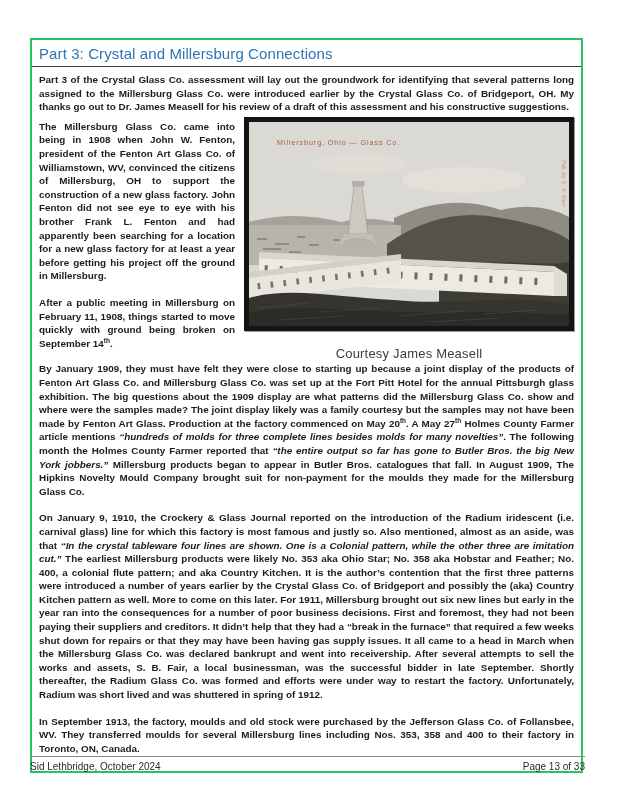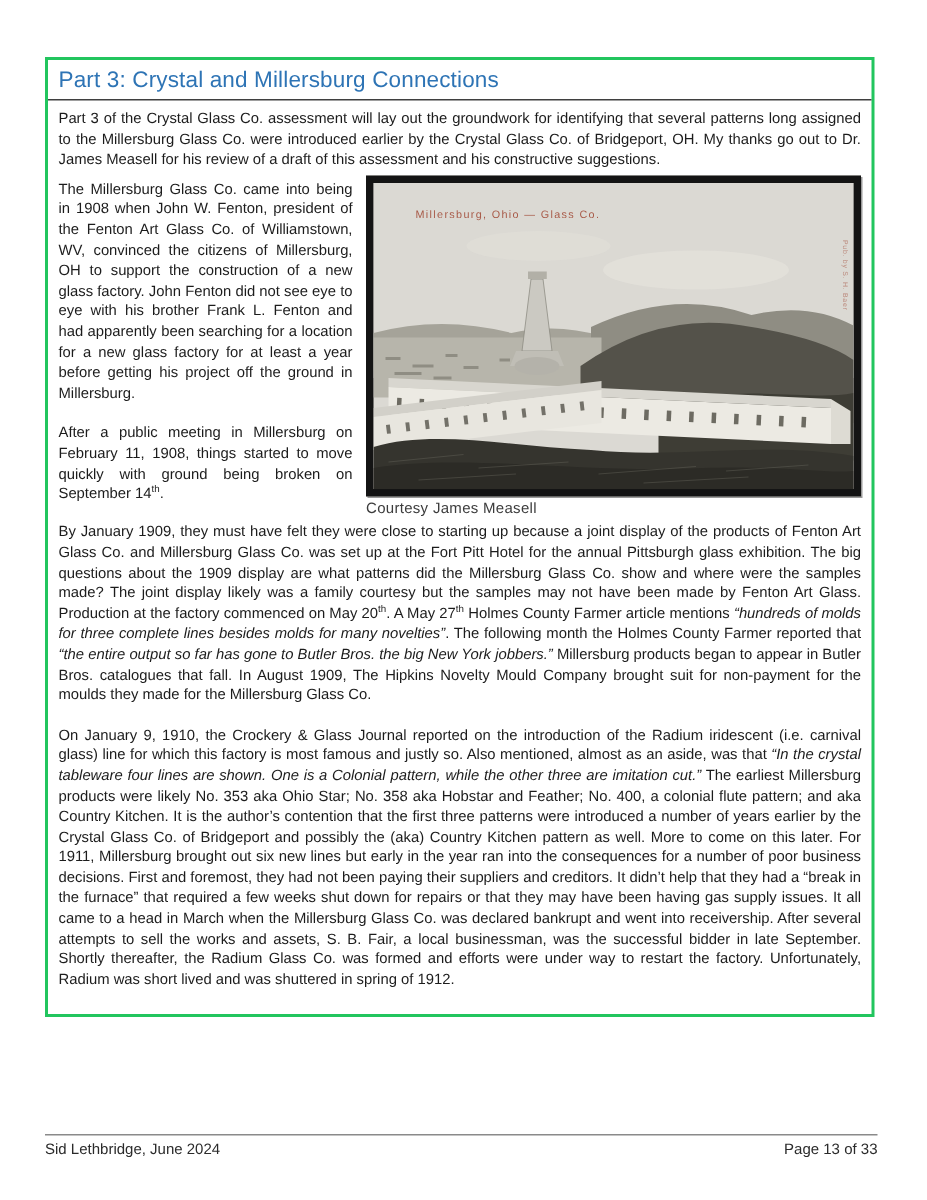--- a/index.html
+++ b/index.html
@@ -24,43 +24,44 @@
     letter-spacing: 0.1px;
   }
 
   .body-area {
     padding: 6px 7px 16px 7px;
     font-size: 9.9px;
     line-height: 13.6px;
     text-align: justify;
   }
 
-  .p { text-align: justify; margin-top: 13px; }
+  .p { text-align: justify; margin-top: 13px; font-weight: bold; }
   .p.first { margin-top: 0; }
   .p.after-float { clear: both; margin-top: 3px; }
   sup { font-size: 6.5px; vertical-align: super; line-height: 0; }
   em { font-style: italic; }
 
   figure.photo {
     float: right;
     width: 330px;
     margin: 3px 0 2px 9px;
   }
   .postcard {
     border: 5px solid #141414;
     background: #dbd9d3;
     width: 330px; height: 214px;
     position: relative;
     box-shadow: 1px 1px 0 #9a9a9a;
   }
   .postcard svg { display: block; width: 320px; height: 204px; }
   figcaption {
-    font-size: 10px;
+    font-size: 13px;
     color: #3c3c3c;
-    margin-top: 2px;
+    text-align: center;
+    margin-top: 16px;
     letter-spacing: 0.2px;
   }
 
   .footer-rule {
     position: absolute; left: 30px; top: 756px; width: 555px;
     border-top: 1px solid #8a8a8a;
   }
   .footer {
     position: absolute; left: 30px; top: 761px; width: 555px;
     display: flex; justify-content: space-between;
@@ -168,22 +169,23 @@
       </figure>
 
       <p class="p" style="margin-top:6px"><span>The Millersburg Glass Co. came into being in 1908 when John W. Fenton, president of the Fenton Art Glass Co. of Williamstown, WV, convinced the citizens of Millersburg, OH to support the construction of a new glass factory.  John Fenton did not see eye to eye with his brother Frank L. Fenton and had apparently been searching for a location for a new glass factory for at least a year before getting his project off the ground in Millersburg.</span></p>
 
       <p class="p"><span>After a public meeting in Millersburg on February 11, 1908, things started to move quickly with ground being broken on September 14</span><sup>th</sup><span>.</span></p>
 
       <p class="p after-float"><span>By January 1909, they must have felt they were close to starting up because a joint display of the products of Fenton Art Glass Co. and Millersburg Glass Co. was set up at the Fort Pitt Hotel for the annual Pittsburgh glass exhibition. The big questions about the 1909 display are what patterns did the Millersburg Glass Co. show and where were the samples made? The joint display likely was a family courtesy but the samples may not have been made by Fenton Art Glass. Production at the factory commenced on May 20</span><sup>th</sup><span>.  A May 27</span><sup>th</sup><span> Holmes County Farmer article mentions </span><em>“hundreds of molds for three complete lines besides molds for many novelties”</em><span>.  The following month the Holmes County Farmer reported that </span><em>“the entire output so far has gone to Butler Bros. the big New York jobbers.”</em><span> Millersburg products began to appear in Butler Bros. catalogues that fall.  In August 1909, The Hipkins Novelty Mould Company brought suit for non-payment for the moulds they made for the Millersburg Glass Co.</span></p>
 
       <p class="p"><span>On January 9, 1910, the Crockery &amp; Glass Journal reported on the introduction of the Radium iridescent (i.e. carnival glass) line for which this factory is most famous and justly so.  Also mentioned, almost as an aside, was that </span><em>“In the crystal tableware four lines are shown. One is a Colonial pattern, while the other three are imitation cut.”</em><span>  The earliest Millersburg products were likely No. 353 aka Ohio Star; No. 358 aka Hobstar and Feather; No. 400, a colonial flute pattern; and aka Country Kitchen.  It is the author’s contention that the first three patterns were introduced a number of years earlier by the Crystal Glass Co. of Bridgeport and possibly the (aka) Country Kitchen pattern as well.  More to come on this later.  For 1911, Millersburg brought out six new lines but early in the year ran into the consequences for a number of poor business decisions.  First and foremost, they had not been paying their suppliers and creditors.  It didn’t help that they had a “break in the furnace” that required a few weeks shut down for repairs or that they may have been having gas supply issues.  It all came to a head in March when the Millersburg Glass Co. was declared bankrupt and went into receivership.   After several attempts to sell the works and assets, S. B. Fair, a local businessman, was the successful bidder in late September.  Shortly thereafter, the Radium Glass Co. was formed and efforts were under way to restart the factory.  Unfortunately, Radium was short lived and was shuttered in spring of 1912.</span></p>
 
+      <p class="p"><span>In September 1913, the factory, moulds and old stock were purchased by the Jefferson Glass Co. of Follansbee, WV. They transferred moulds for several Millersburg lines including Nos. 353, 358 and 400 to their factory in Toronto, ON, Canada.</span></p>
 
     </div>
   </div>
 </div>
 
 <div class="footer-rule"></div>
 <div class="footer">
-  <span>Sid Lethbridge, June 2024</span>
+  <span>Sid Lethbridge, October 2024</span>
   <span>Page 13 of 33</span>
 </div>
 
 </body></html>

